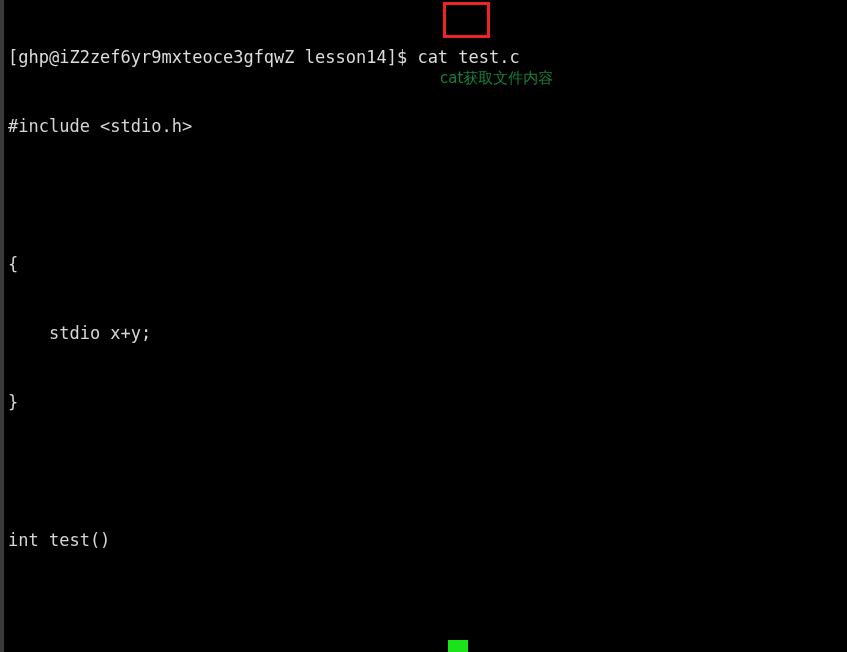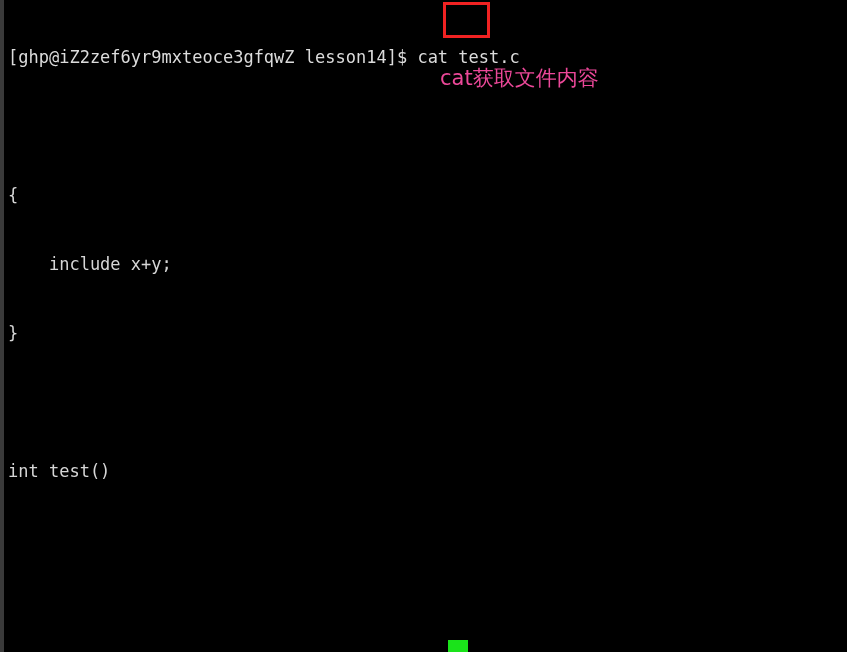--- a/index.html
+++ b/index.html
@@ -49,46 +49,47 @@
     height: 36px;
     border: 3px solid #f02222;
     box-sizing: border-box;
     background: transparent;
   }
   #annotation {
     position: absolute;
     left: 440px;
     top: 66px;
     font-family: "DejaVu Sans", "Liberation Sans", sans-serif;
-    font-size: 21px;
+    font-size: 15px;
     line-height: 24px;
-    color: #ec4899;
+    color: #15803d;
     white-space: pre;
   }
   #cursor-block {
     position: absolute;
     left: 448px;
     top: 640px;
     width: 20px;
     height: 12px;
     background: #1ae31a;
   }
 </style>
 </head>
 <body>
 
 <div id="screen">
 
   <div id="left-strip"></div>
 
   <div id="term-text">
     <div class="tline prompt">[ghp@iZ2zef6yr9mxteoce3gfqwZ lesson14]$ cat test.c</div>
+    <div class="tline">#include &lt;stdio.h&gt;</div>
     <div class="tline"></div>
     <div class="tline">{</div>
-    <div class="tline">    include x+y;</div>
+    <div class="tline">    stdio x+y;</div>
     <div class="tline">}</div>
     <div class="tline"></div>
     <div class="tline">int test()</div>
     
     
     
     
     
     
     

